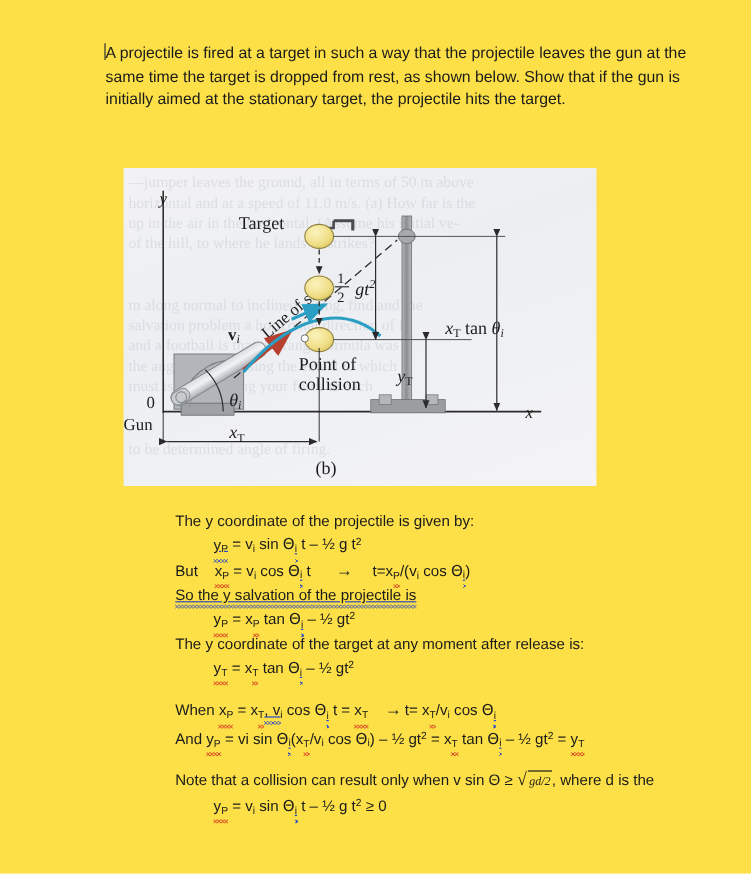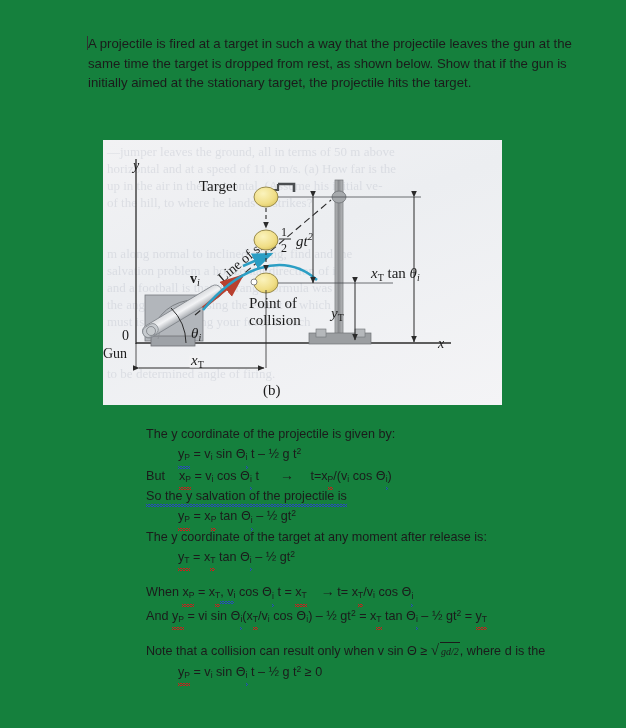--- a/index.html
+++ b/index.html
@@ -12,21 +12,21 @@
     background: #ffffff;
     font-family: "Liberation Sans", sans-serif;
     color: #000000;
     overflow: hidden;
     position: relative;
   }
   .page {
     position: relative;
     width: 626px;
     height: 728px;
-    background: #15803d;
+    background: #fde047;
   }
 
   
   .problem {
     position: absolute;
     left: 88px;
     top: 34px;
     width: 508px;
     font-size: 13.2px;
     line-height: 19.5px;
@@ -39,25 +39,24 @@
     width: 1px;
     height: 14px;
     background: #333;
   }
 
   
   .figure {
     position: absolute;
     left: 103px;
     top: 140px;
-    width: 355px;
+    width: 394px;
     height: 265px;
     background: linear-gradient(160deg,#f2f2f4 0%, #eceef1 40%, #f4f4f6 100%);
     overflow: hidden;
-    padding-left: 44px;
   }
   .fig-svg { position:absolute; left:0; top:0; }
 
   
   .solution {
     position: absolute;
     left: 106px;
     top: 426px;
     width: 500px;
     font-size: 12.6px;
@@ -82,21 +81,21 @@
     position: absolute;
     left: 0; right: 0; bottom: -2px;
     height: 3px;
     background-image:
       linear-gradient(45deg, transparent 40%, currentColor 40%, currentColor 60%, transparent 60%),
       linear-gradient(-45deg, transparent 40%, currentColor 40%, currentColor 60%, transparent 60%);
     background-size: 3px 3px;
     opacity: 0.95;
   }
   .sqred { color: #d21c1c; }
-  .sqblue { color: #2b49c4; }
+  .sqblue { color: #2b49c4; text-decoration: underline; }
   .sqred > .tx, .sqblue > .tx { color: #1b1b1b; }
 
   .arrow { font-size: 14px; font-weight: bold; letter-spacing: -1px; }
   .radical {
     display: inline-block;
     border-top: 1px solid #1b1b1b;
     padding: 0 1px 0 1px;
     margin-left: 1px;
     font-style: italic;
     font-family: "Liberation Serif", serif;

